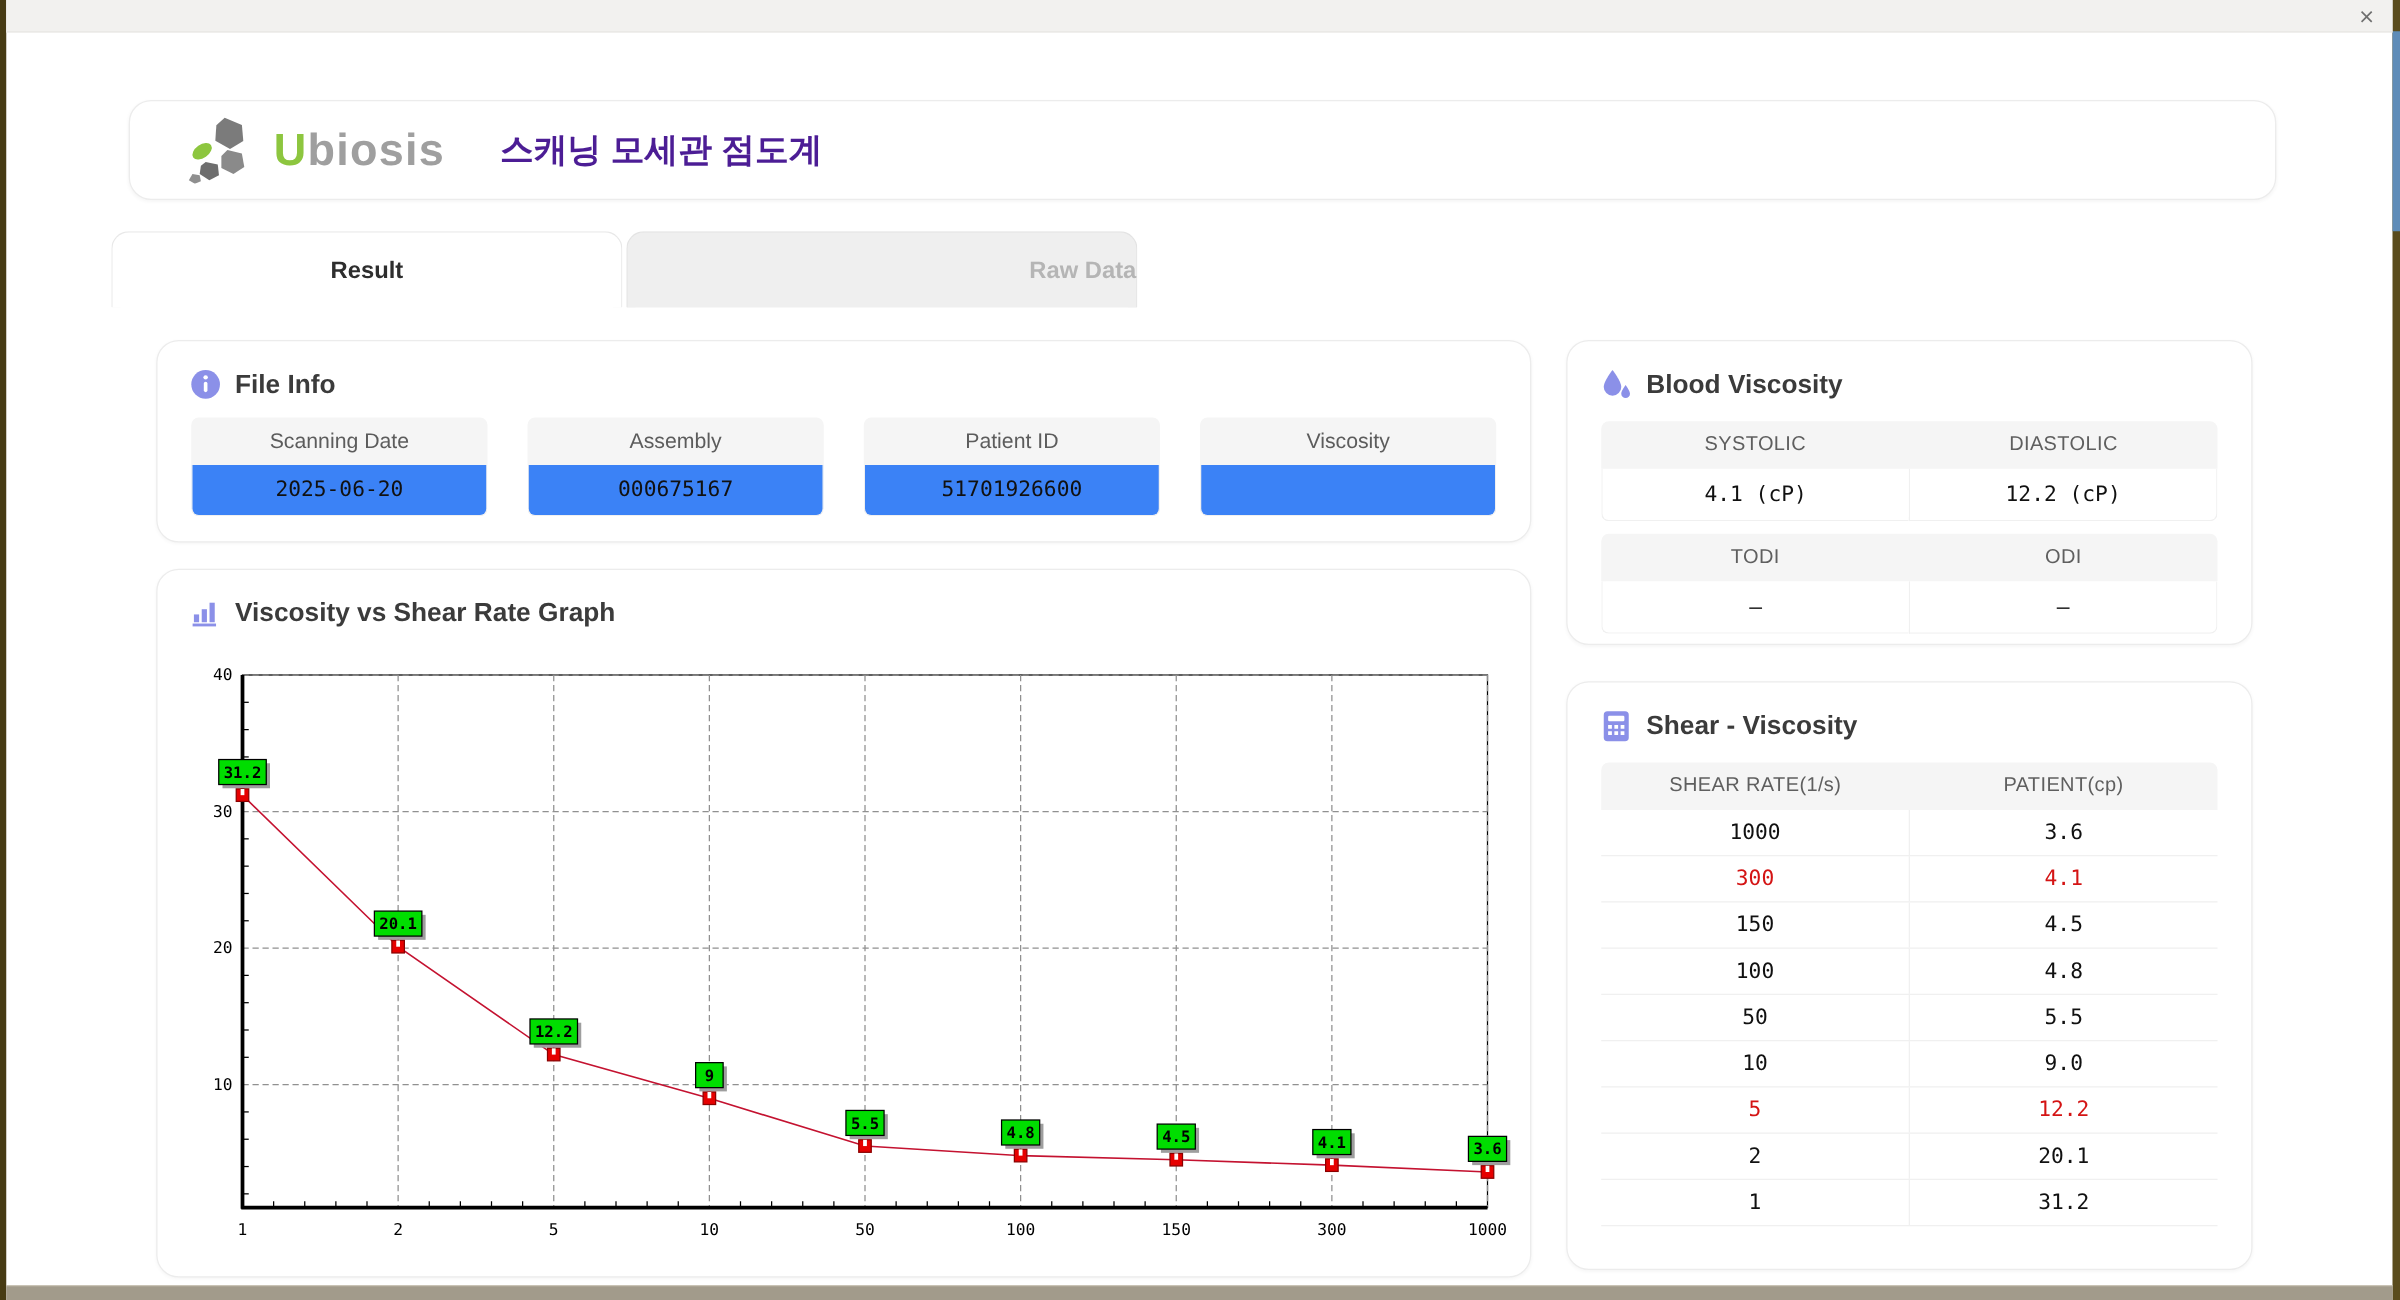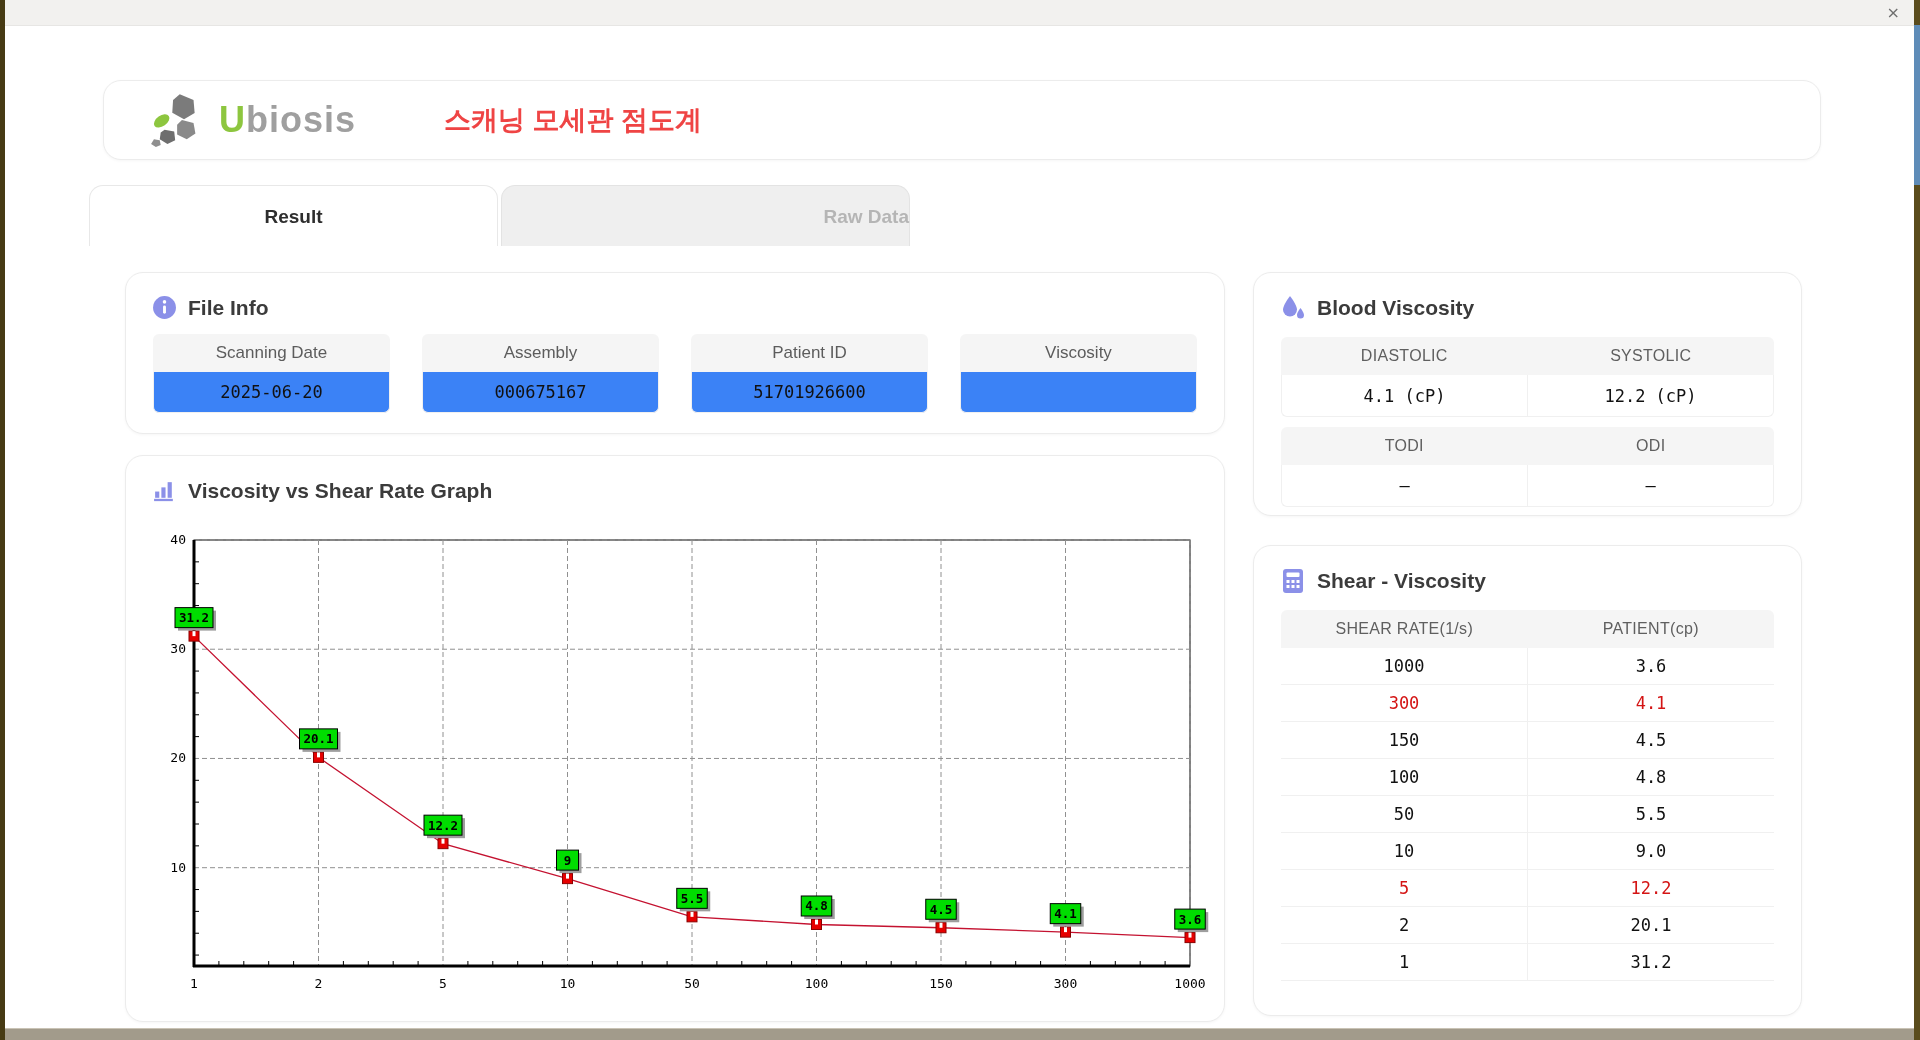--- a/index.html
+++ b/index.html
@@ -13,26 +13,26 @@
              font-family:"DejaVu Sans",sans-serif;}
   #edge-left{position:absolute;left:0;top:0;width:5px;height:1040px;background:#473b14;}
   #edge-right{position:absolute;right:0;top:0;width:6px;height:1040px;background:#5a4c1d;}
   #scroll-thumb{position:absolute;right:0;top:25px;width:6px;height:160px;background:#5e8cb8;}
   #edge-bottom{position:absolute;left:5px;right:6px;bottom:0;height:11px;background:#a29b8b;
                border-top:1px solid #c9c3b5;}
 
   
   .card{position:absolute;background:#fff;border:1px solid #ececec;border-radius:18px;
         box-shadow:0 1px 3px rgba(0,0,0,.04);}
-  #logo-card{left:103px;top:80px;width:1716px;height:78px;display:flex;align-items:center;gap:44px;}
+  #logo-card{left:103px;top:80px;width:1716px;height:78px;display:flex;align-items:center;}
   #brand{display:flex;align-items:center;margin-left:45px;}
   #brand-text{font-size:36px;font-weight:600;letter-spacing:1px;margin-left:8px;}
   #brand-text .u{color:#8dc63f;}
   #brand-text .rest{color:#9f9f9f;}
-  #app-subtitle{margin-left:44px;font-size:27px;font-weight:700;color:#ef4444;}
+  #app-subtitle{margin-left:44px;font-size:27px;font-weight:700;color:#4c1d95;}
 
   
   #tabs{position:absolute;left:89px;top:185px;display:flex;}
   .tab{width:409px;height:61px;line-height:61px;text-align:center;font-size:19px;font-weight:700;
        border-radius:14px 14px 0 0;box-sizing:border-box;cursor:pointer;}
   .tab.active{background:#fff;color:#2e2e2e;border:1px solid #e8e8e8;border-bottom:none;}
   .tab.inactive{background:#efefef;color:#b5b5b5;border:1px solid #e3e3e3;border-bottom:none;margin-left:3px;text-align:right;}
 
   
   .card-head{display:flex;align-items:center;gap:11px;padding:22px 0 0 26px;}
@@ -281,22 +281,22 @@
       <span class="icon">
         <svg width="26" height="26" viewBox="0 0 26 26">
           <path d="M10 1 C10 1 3 10 3 14.5 A7 7 0 0 0 17 14.5 C17 10 10 1 10 1 Z" fill="#8b90e8"></path>
           <path d="M20.5 13 C20.5 13 17 17.6 17 19.9 A3.5 3.5 0 0 0 24 19.9 C24 17.6 20.5 13 20.5 13 Z" fill="#8b90e8"></path>
         </svg>
       </span>
       <span class="card-title">Blood Viscosity</span>
     </div>
     <div class="card-body">
       <div class="duo-head">
+        <div>SYSTOLIC</div>
         <div>DIASTOLIC</div>
-        <div>SYSTOLIC</div>
       </div>
       <div class="duo-val">
         <div class="val">4.1 (cP)</div>
         <div class="val">12.2 (cP)</div>
       </div>
       <div class="group-gap"></div>
       <div class="duo-head">
         <div>TODI</div>
         <div>ODI</div>
       </div>

